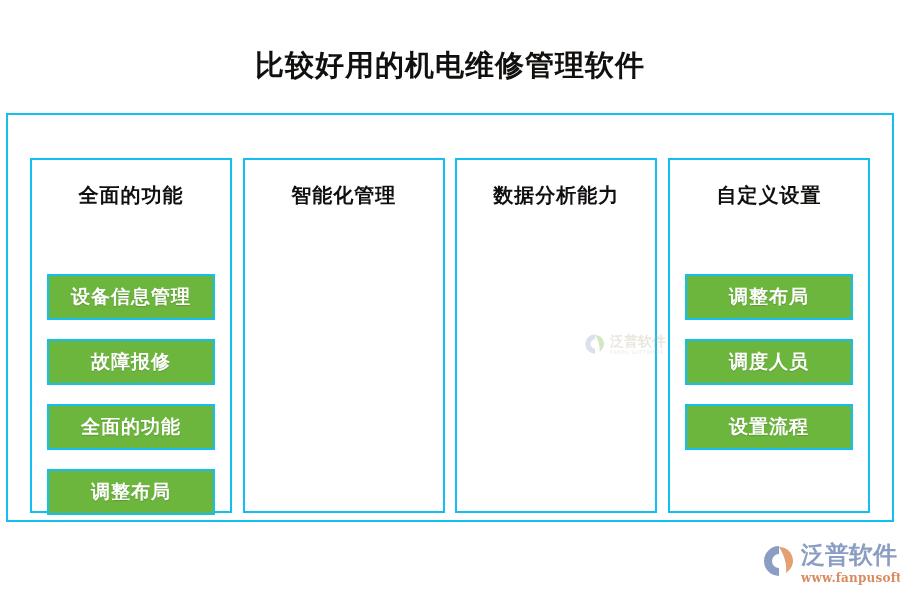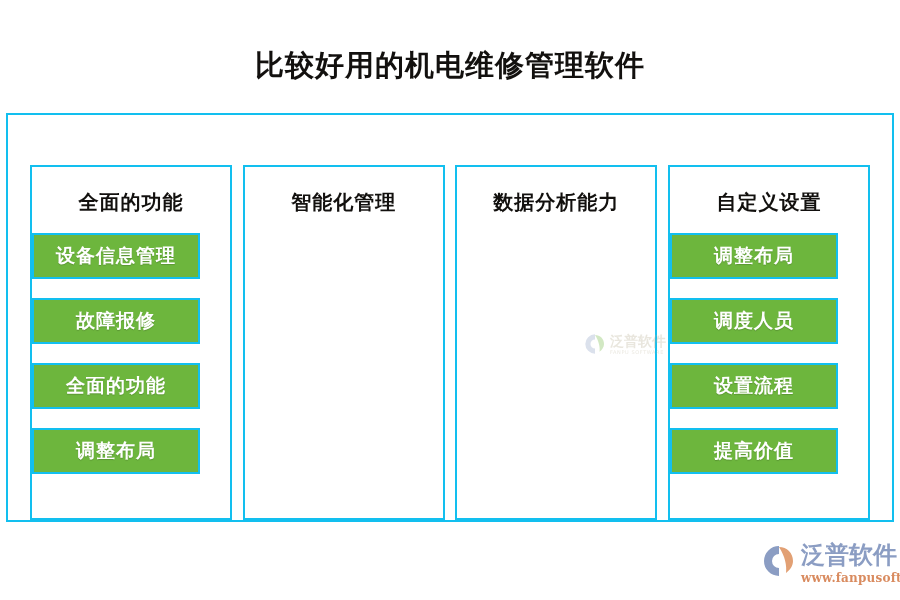--- a/index.html
+++ b/index.html
@@ -46,21 +46,21 @@
     height: 409px;
     box-sizing: border-box;
     border: 2px solid #12BFEF;
     background: transparent;
   }
 
   
   .columns {
     position: absolute;
     left: 6px;
-    top: 126px;
+    top: 119px;
     width: 888px;
     height: 409px;
     box-sizing: border-box;
     display: flex;
     align-items: flex-start;
     justify-content: space-between;
     padding: 39px 24px 16px 24px;
   }
 
   .column {
@@ -83,20 +83,22 @@
     letter-spacing: 1px;
     margin-bottom: 17px;
     white-space: nowrap;
   }
 
   .item-list {
     display: flex;
     flex-direction: column;
     gap: 19px;
     width: 100%;
+    align-items: center;
+    margin-top: 48px;
   }
 
   .item-chip {
     box-sizing: border-box;
     width: 168px;
     height: 46px;
     background: #6DB63D;
     border: 2px solid #12BFEF;
     color: #ffffff;
     font-family: "DejaVu Serif", "Liberation Serif", serif;
@@ -216,21 +218,20 @@
     <div class="column">
       <div class="column-title">数据分析能力</div>
     </div>
 
     <div class="column">
       <div class="column-title">自定义设置</div>
       <div class="item-list">
         <div class="item-chip">调整布局</div>
         <div class="item-chip">调度人员</div>
         <div class="item-chip">设置流程</div>
-        <div class="item-chip">提高价值</div>
       </div>
     </div>
 
   </div>
 
   <div class="watermark">
     <svg class="wm-mark" viewBox="0 0 34 34">
       <path d="M17 2 A15 15 0 0 0 17 32 L17 24 A7 7 0 0 1 17 10 Z" fill="#8b9dc3"></path>
       <path d="M17 3 C25 3 31 9 31 17 C31 22 28 26 24 29 C25 22 23 12 17 3 Z" fill="#6DB63D"></path>
     </svg>

